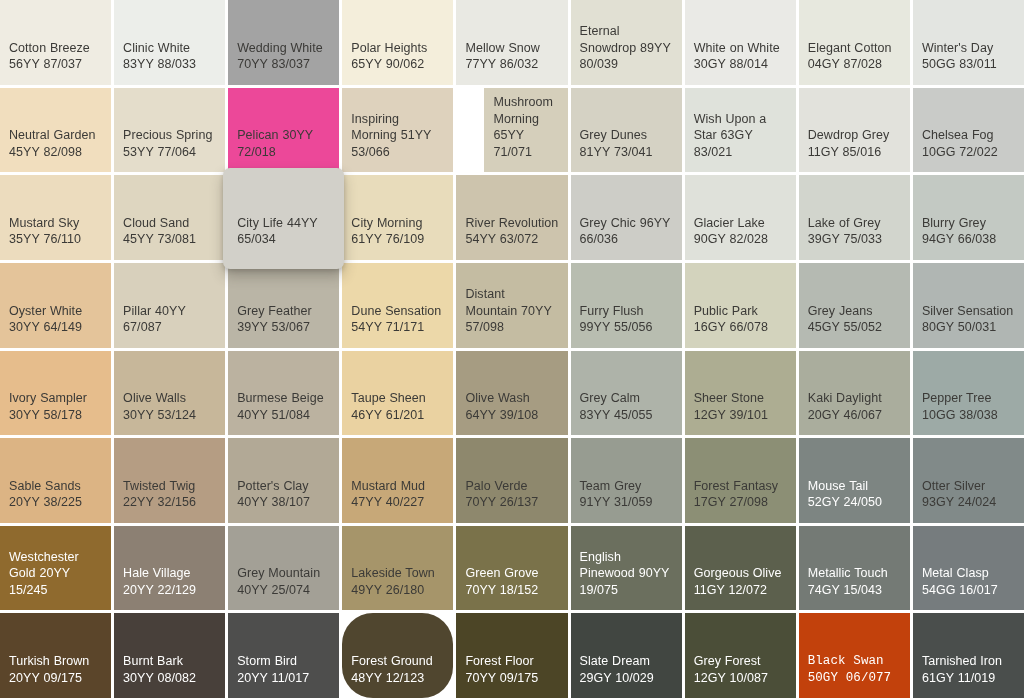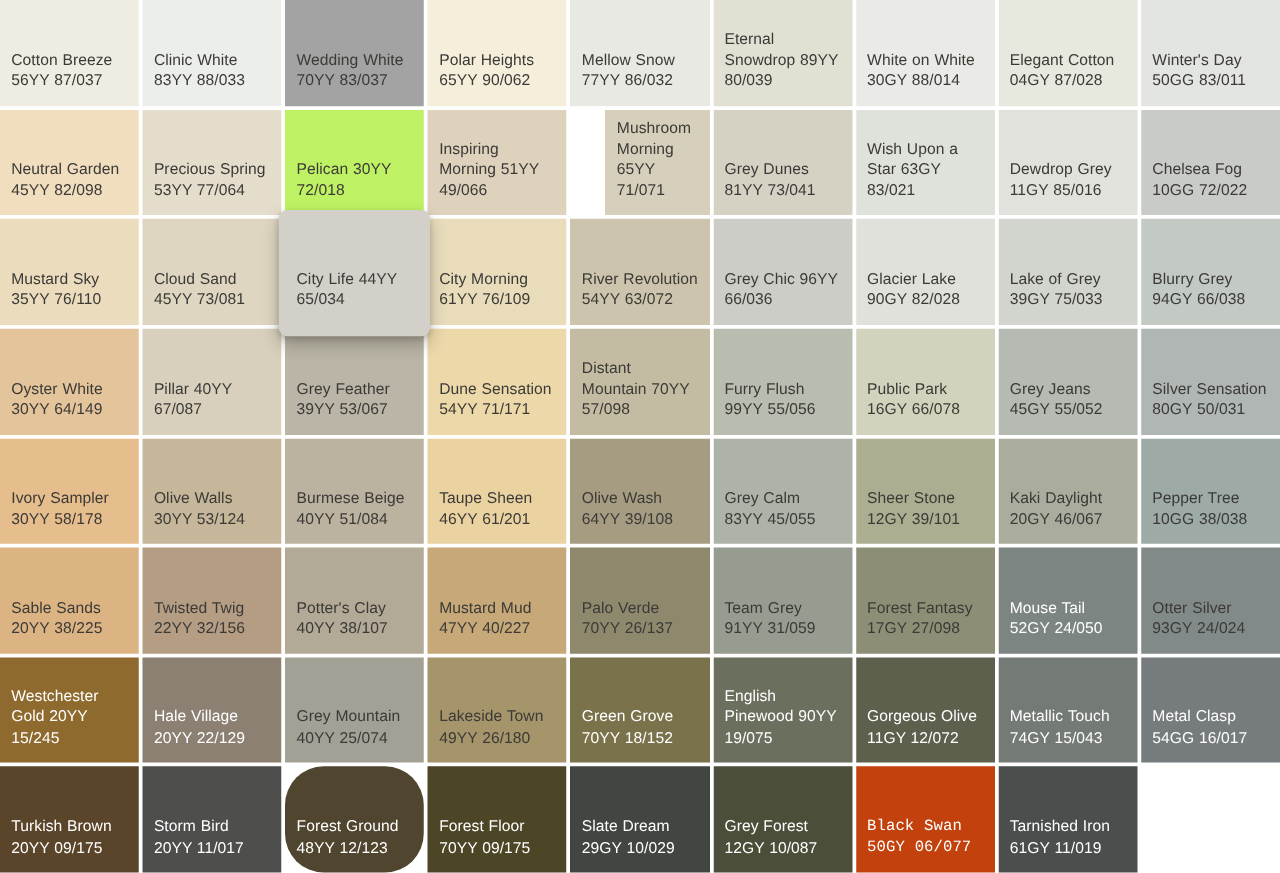--- a/index.html
+++ b/index.html
@@ -89,25 +89,25 @@
     </div>
     <div class="swatch dark-text" style="background: rgb(227, 229, 225);">
       <div class="swatch-label">Winter's Day 50GG 83/011</div>
     </div>
     <div class="swatch dark-text" style="background: rgb(241, 222, 190);">
       <div class="swatch-label">Neutral Garden 45YY 82/098</div>
     </div>
     <div class="swatch dark-text" style="background: rgb(228, 221, 203);">
       <div class="swatch-label">Precious Spring 53YY 77/064</div>
     </div>
-    <div class="swatch dark-text" style="background: #bef264;">
+    <div class="swatch dark-text" style="background: #ec4899;">
       <div class="swatch-label">Pelican 30YY 72/018</div>
     </div>
     <div class="swatch dark-text" style="background: rgb(222, 210, 189);">
-      <div class="swatch-label">Inspiring Morning 51YY 49/066</div>
+      <div class="swatch-label">Inspiring Morning 51YY 53/066</div>
     </div>
     <div class="swatch dark-text" style="background: rgb(213, 207, 187); margin-left: 28px;">
       <div class="swatch-label">Mushroom Morning 65YY 71/071</div>
     </div>
     <div class="swatch dark-text" style="background: rgb(213, 210, 196);">
       <div class="swatch-label">Grey Dunes 81YY 73/041</div>
     </div>
     <div class="swatch dark-text" style="background: rgb(223, 226, 219);">
       <div class="swatch-label">Wish Upon a Star 63GY 83/021</div>
     </div>
@@ -248,20 +248,23 @@
     </div>
     <div class="swatch light-text" style="background: rgb(116, 122, 117);">
       <div class="swatch-label">Metallic Touch 74GY 15/043</div>
     </div>
     <div class="swatch light-text" style="background: rgb(118, 124, 126);">
       <div class="swatch-label">Metal Clasp 54GG 16/017</div>
     </div>
     <div class="swatch light-text" style="background: rgb(91, 69, 42);">
       <div class="swatch-label">Turkish Brown 20YY 09/175</div>
     </div>
+    <div class="swatch light-text" style="background: rgb(72, 64, 58);">
+      <div class="swatch-label">Burnt Bark 30YY 08/082</div>
+    </div>
     <div class="swatch light-text" style="background: rgb(78, 78, 77);">
       <div class="swatch-label">Storm Bird 20YY 11/017</div>
     </div>
     <div class="swatch light-text" style="background: rgb(80, 70, 47); border-radius: 31px;">
       <div class="swatch-label">Forest Ground 48YY 12/123</div>
     </div>
     <div class="swatch light-text" style="background: rgb(76, 69, 38);">
       <div class="swatch-label">Forest Floor 70YY 09/175</div>
     </div>
     <div class="swatch light-text" style="background: rgb(65, 70, 65);">

